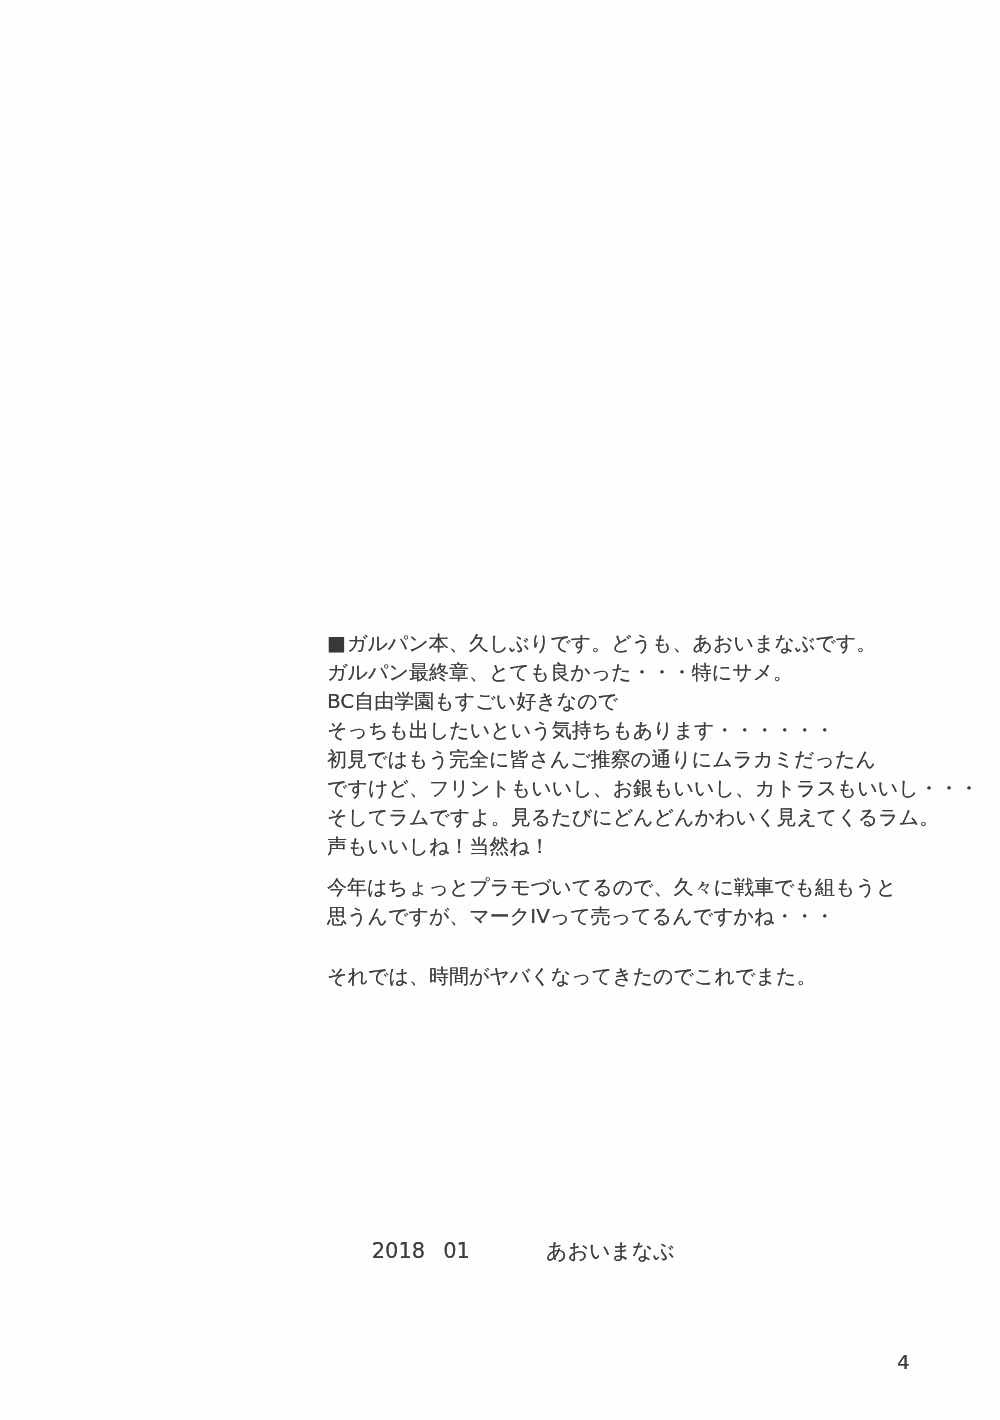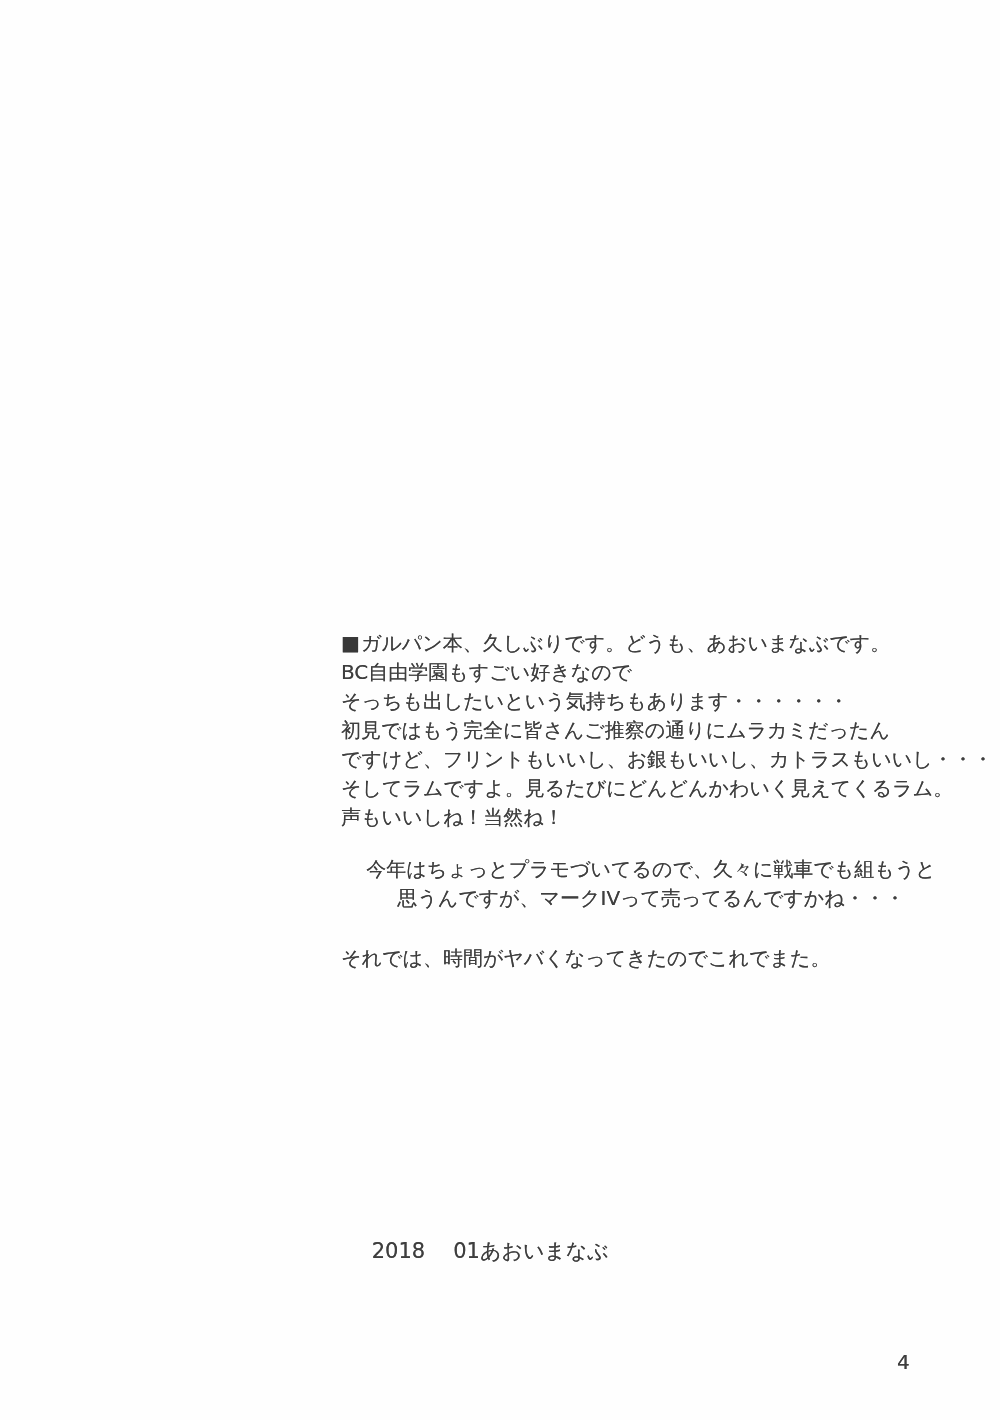--- a/index.html
+++ b/index.html
@@ -11,29 +11,29 @@
     position: relative;
     width: 1000px;
     height: 1420px;
     background: #fefefe;
     overflow: hidden;
     font-family: "DejaVu Sans", sans-serif;
     color: #3e3e3e;
   }
   .afterword {
     position: absolute;
-    left: 341px;
+    left: 327px;
     top: 629px;
     width: 620px;
   }
   .para {
     margin: 0;
     padding: 0;
   }
-  .para-2 { margin-top: 23px; text-align: center; }
+  .para-2 { margin-top: 12px; }
   .para-3 { margin-top: 31px; }
   .line {
     font-size: 20px;
     line-height: 29px;
     height: 29px;
     white-space: pre;
     letter-spacing: 0px;
     text-shadow: 0 0 0.6px rgba(62,62,62,0.75);
   }
   .marker {
@@ -45,40 +45,41 @@
   }
   .colophon {
     position: absolute;
     left: 345px;
     top: 1209px;
     font-size: 21px;
     line-height: 28px;
     white-space: pre;
     text-shadow: 0 0 0.6px rgba(62,62,62,0.75);
   }
-  .colophon .month { margin-left: 28px; }
-  .colophon .author { }
+  .colophon .month { margin-left: 18px; }
+  .colophon .author { margin-left: 76px; }
   .page-number {
     position: absolute;
     left: 897px;
     top: 1350px;
     font-size: 20px;
     color: #3e3e3e;
     text-shadow: 0 0 0.6px rgba(62,62,62,0.75);
   }
 </style>
 </head>
 <body>
 
 <div class="page">
 
   <div class="afterword">
 
     <div class="para para-1">
       <div class="line"><span class="marker">■</span><span>ガルパン本、久しぶりです。どうも、あおいまなぶです。</span></div>
+      <div class="line">ガルパン最終章、とても良かった・・・特にサメ。</div>
       <div class="line">BC自由学園もすごい好きなので</div>
       <div class="line">そっちも出したいという気持ちもあります・・・・・・</div>
       <div class="line">初見ではもう完全に皆さんご推察の通りにムラカミだったん</div>
       <div class="line">ですけど、フリントもいいし、お銀もいいし、カトラスもいいし・・・</div>
       <div class="line">そしてラムですよ。見るたびにどんどんかわいく見えてくるラム。</div>
       <div class="line">声もいいしね！当然ね！</div>
     </div>
 
     <div class="para para-2">
       <div class="line">今年はちょっとプラモづいてるので、久々に戦車でも組もうと</div>

